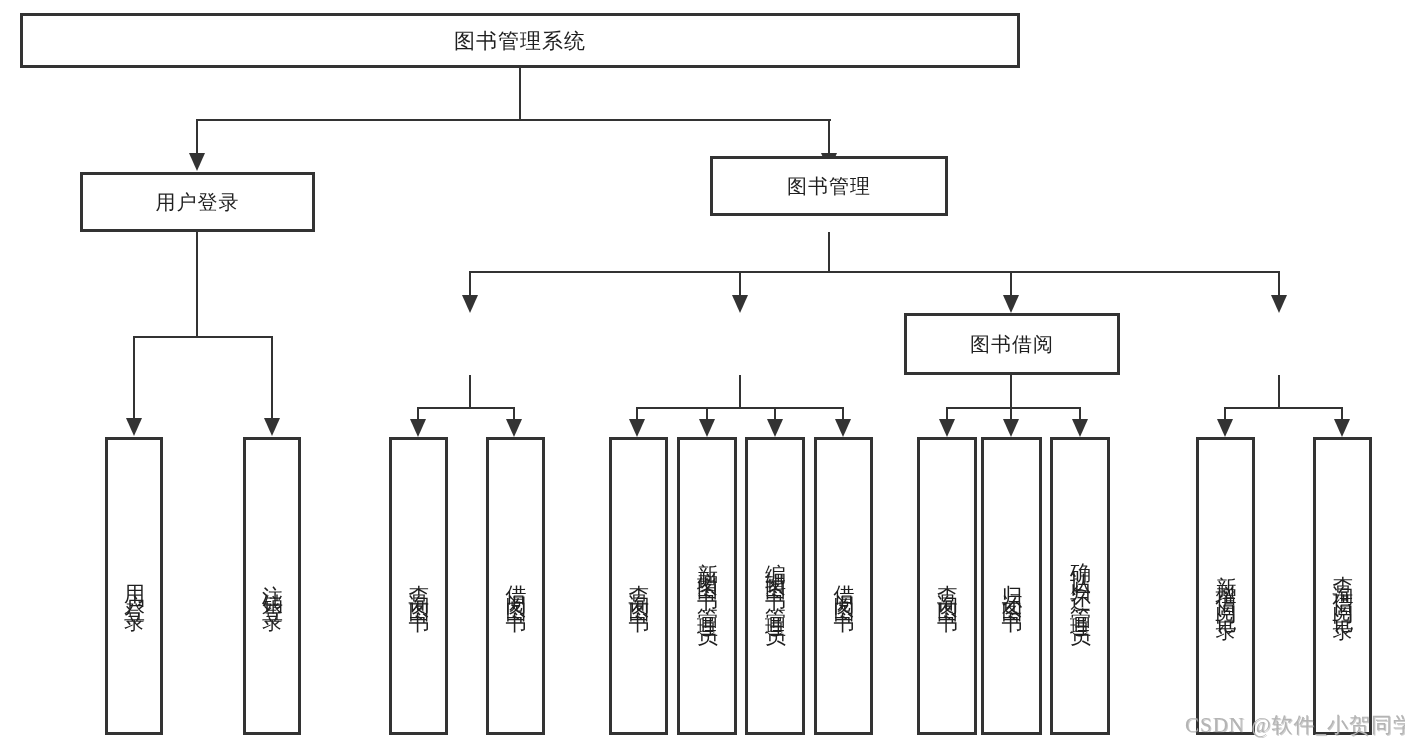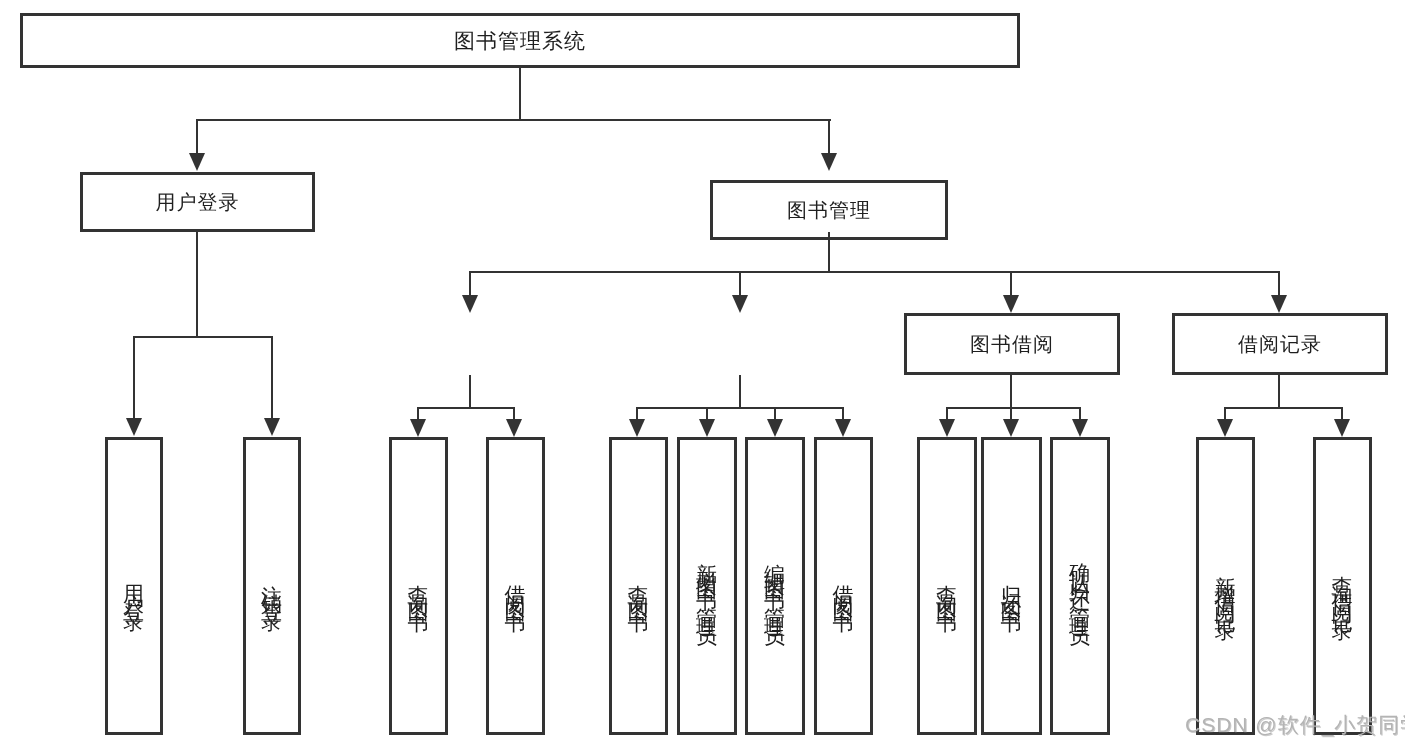--- a/index.html
+++ b/index.html
@@ -1,18 +1,18 @@
 <!DOCTYPE html>
 <html><head>
 <meta charset="utf-8">
 <style>
   html,body{margin:0;padding:0;background:#fff;}
   .canvas{
     position:relative;width:1405px;height:747px;background:#fff;overflow:hidden;
-    font-family:Liberation Sans, sans-serif;color:#1f1f1f;
+    font-family:Liberation Serif, serif;color:#1f1f1f;
   }
   .box{
     position:absolute;border:3px solid #333;background:#fff;box-sizing:border-box;
     display:flex;align-items:center;justify-content:center;
   }
   .hlabel{font-size:20px;letter-spacing:1px;color:#1f1f1f;white-space:nowrap;}
   .title-label{font-size:21px;letter-spacing:1px;color:#1f1f1f;}
   .vtext{
     writing-mode:vertical-rl;text-orientation:mixed;
     font-size:21px;letter-spacing:9px;line-height:1;color:#1f1f1f;
@@ -42,21 +42,21 @@
   <div class="vl" style="left:519px;top:67px;height:54px;"></div>
   <div class="hl" style="left:196px;top:119px;width:635px;"></div>
   <div class="vl" style="left:196px;top:119px;height:34px;"></div>
   <div class="vl" style="left:828px;top:119px;height:34px;"></div>
   <div class="arw" style="left:189px;top:153px;"></div>
   <div class="arw" style="left:821px;top:153px;"></div>
 
   <div class="box" style="left:80px;top:172px;width:235px;height:60px;">
     <span class="hlabel">用户登录</span>
   </div>
-  <div class="box" style="left:710px;top:180px;width:238px;height:60px;">
+  <div class="box" style="left:710px;top:156px;width:238px;height:60px;">
     <span class="hlabel">图书管理</span>
   </div>
 
   <div class="vl" style="left:196px;top:232px;height:106px;"></div>
   <div class="hl" style="left:133px;top:336px;width:140px;"></div>
   <div class="vl" style="left:133px;top:336px;height:84px;"></div>
   <div class="vl" style="left:271px;top:336px;height:84px;"></div>
   <div class="arw" style="left:126px;top:418px;"></div>
   <div class="arw" style="left:264px;top:418px;"></div>
 
@@ -66,23 +66,20 @@
   <div class="vl" style="left:739px;top:271px;height:26px;"></div>
   <div class="vl" style="left:1010px;top:271px;height:26px;"></div>
   <div class="vl" style="left:1278px;top:271px;height:26px;"></div>
   <div class="arw" style="left:462px;top:295px;"></div>
   <div class="arw" style="left:732px;top:295px;"></div>
   <div class="arw" style="left:1003px;top:295px;"></div>
   <div class="arw" style="left:1271px;top:295px;"></div>
 
   <div class="box" style="left:904px;top:313px;width:216px;height:62px;">
     <span class="hlabel">图书借阅</span>
-  </div>
-  <div class="box" style="left:1172px;top:313px;width:216px;height:62px;">
-    <span class="hlabel">借阅记录</span>
   </div>
 
   <div class="vl" style="left:469px;top:375px;height:34px;"></div>
   <div class="vl" style="left:739px;top:375px;height:34px;"></div>
   <div class="vl" style="left:1010px;top:375px;height:34px;"></div>
   <div class="vl" style="left:1278px;top:375px;height:34px;"></div>
 
   <div class="hl" style="left:417px;top:407px;width:98px;"></div>
   <div class="hl" style="left:636px;top:407px;width:208px;"></div>
   <div class="hl" style="left:946px;top:407px;width:135px;"></div>

